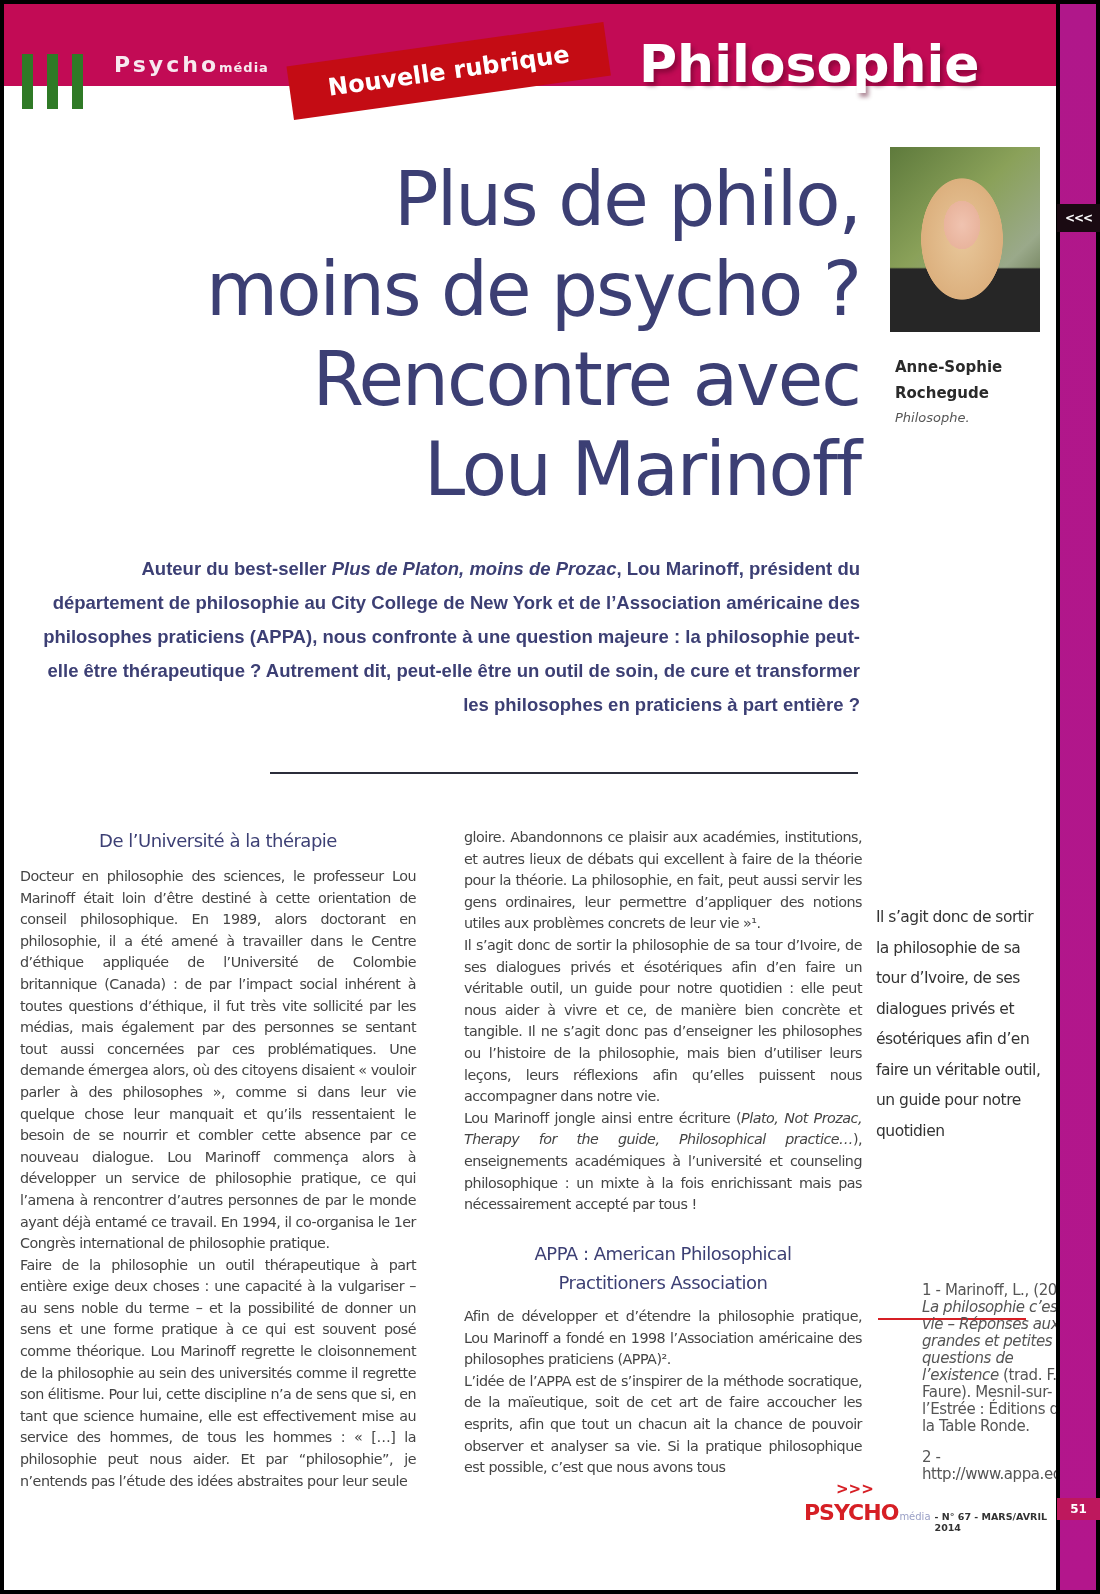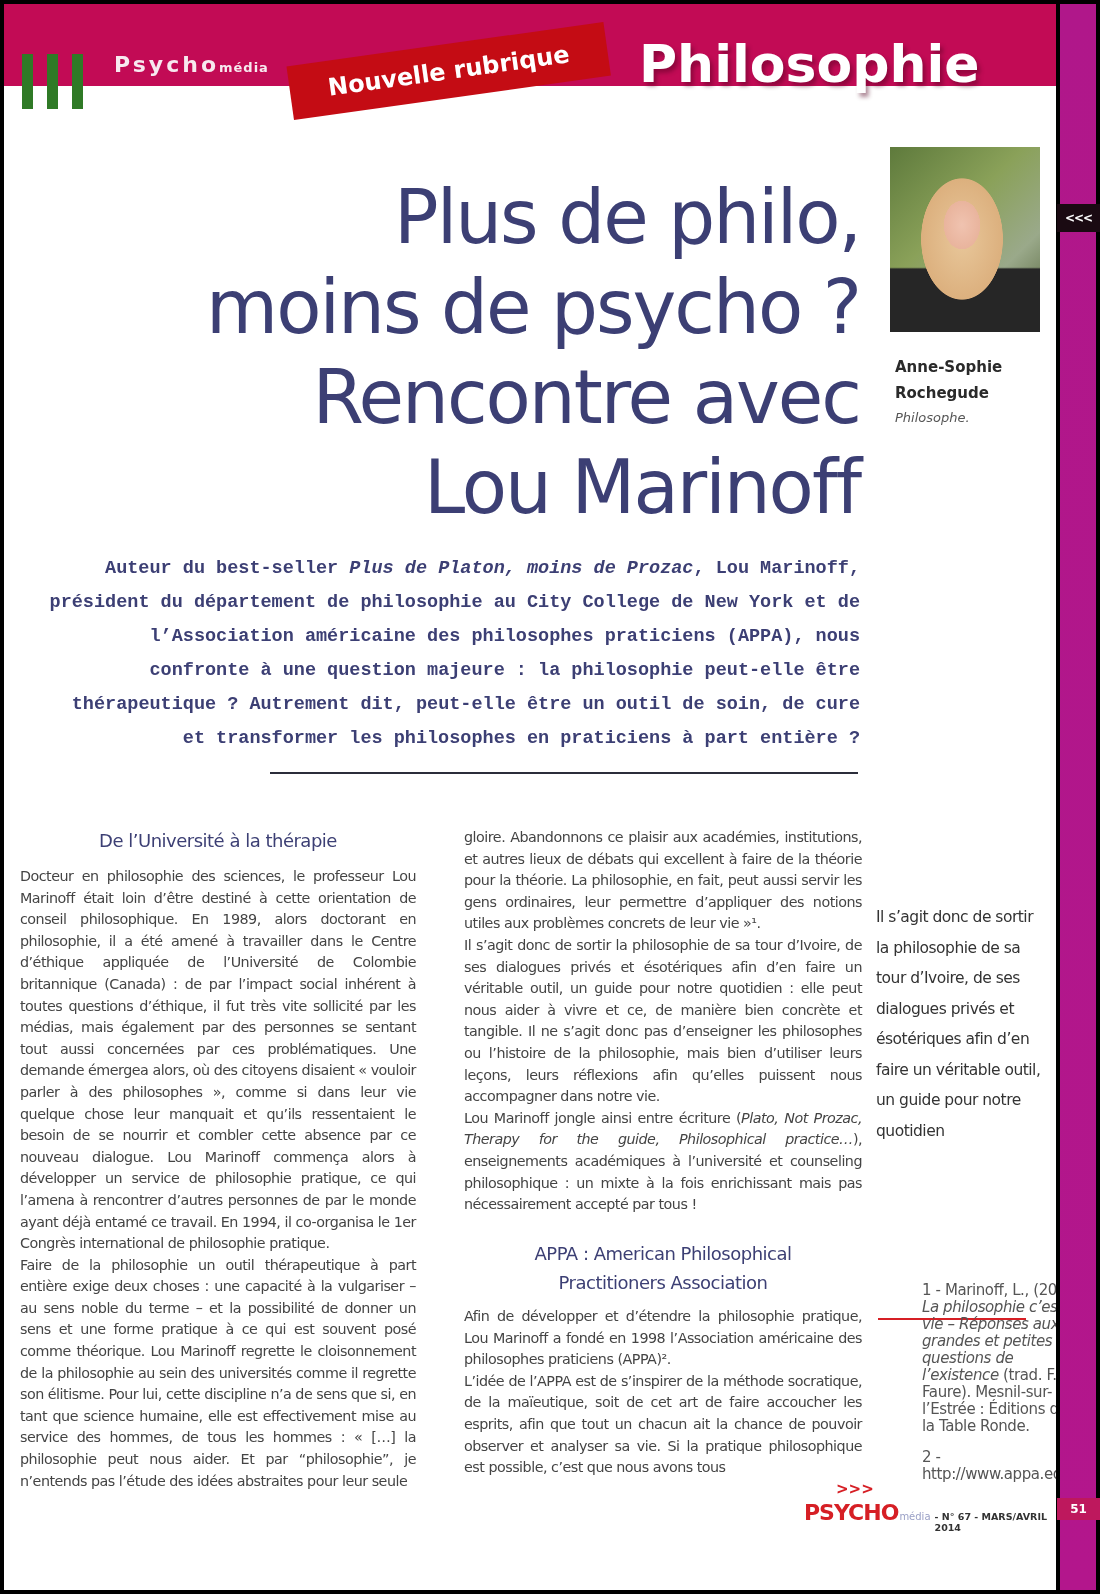--- a/index.html
+++ b/index.html
@@ -34,21 +34,21 @@
     background: #c40c14; color: #fff; transform: rotate(-8deg); transform-origin: left bottom;
     font-family: "DejaVu Sans", sans-serif; font-weight: bold; font-size: 24px;
     display: flex; align-items: center; justify-content: center;
   }
   .section-title {
     position: absolute; left: 635px; top: 30px; color: #fff;
     font-family: "DejaVu Sans", sans-serif; font-weight: bold; font-size: 52px;
     text-shadow: 3px 4px 4px rgba(80,0,30,0.45);
   }
   .headline {
-    position: absolute; right: 196px; top: 168px; width: 760px; text-align: right;
+    position: absolute; right: 196px; top: 150px; width: 760px; text-align: right;
     color: #3c3f74; font-family: "DejaVu Sans", sans-serif; font-weight: normal;
     font-size: 74px; line-height: 90px; letter-spacing: -2px;
   }
   .photo {
     position: absolute; left: 886px; top: 143px; width: 150px; height: 185px;
     background:
       radial-gradient(ellipse 30px 40px at 72px 78px, #f0c3b0 0%, #e9b49d 60%, transparent 61%),
       radial-gradient(ellipse 58px 86px at 72px 92px, #e8c79a 0%, #dcb07e 70%, transparent 71%),
       linear-gradient(180deg, transparent 65%, #262626 66%),
       linear-gradient(135deg, #5e7a3c 0%, #8aa159 40%, #9aa98a 70%, #4a5a30 100%);
@@ -56,21 +56,21 @@
   .author-name {
     position: absolute; left: 891px; top: 350px; color: #2a2a2a;
     font-family: "DejaVu Sans", sans-serif; font-weight: bold; font-size: 15px; line-height: 26px;
   }
   .author-role {
     position: absolute; left: 891px; top: 406px; color: #555;
     font-family: "DejaVu Sans", sans-serif; font-style: italic; font-size: 13px;
   }
   .lede {
     position: absolute; right: 196px; top: 548px; width: 820px; text-align: right;
-    color: #3c3f74; font-family: Liberation Mono, monospace; font-weight: bold;
+    color: #3c3f74; font-family: Liberation Sans, sans-serif; font-weight: bold;
     font-size: 18.5px; line-height: 34px;
   }
   .lede em { font-style: italic; }
   .rule-dark { position: absolute; left: 266px; top: 768px; width: 588px; height: 2px; background: #2b2d3a; }
   .col {
     position: absolute; font-family: "DejaVu Sans", sans-serif; font-size: 14.3px;
     line-height: 21.6px; color: #444; text-align: justify; letter-spacing: -0.5px;
   }
   .col p { margin: 0; }
   .col1 { left: 16px; top: 862px; width: 396px; }

